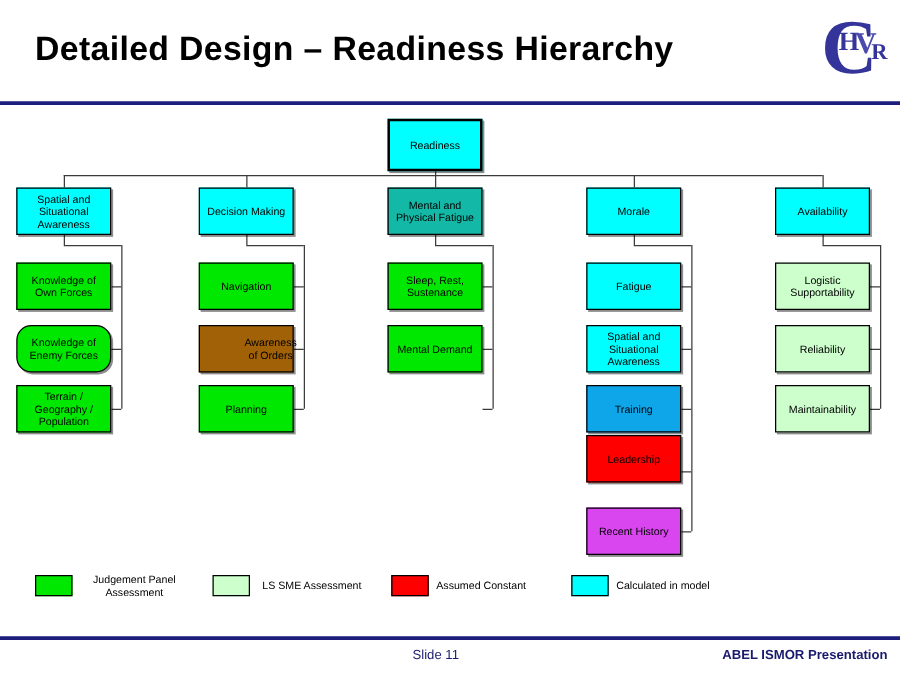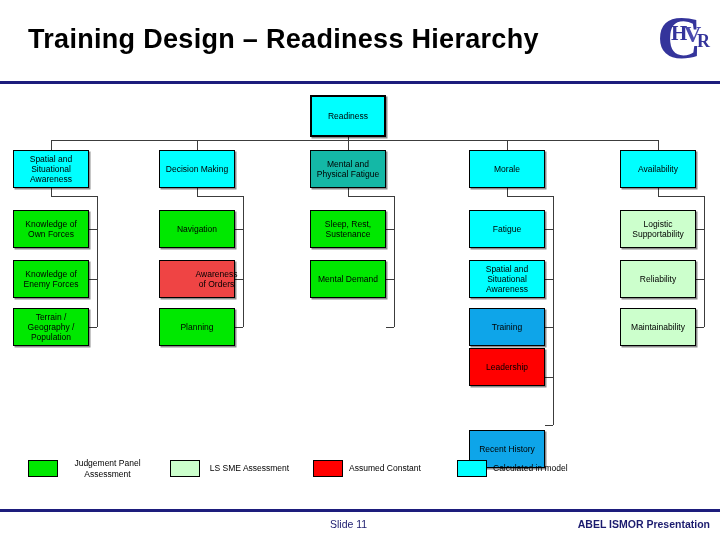--- a/index.html
+++ b/index.html
@@ -30,21 +30,21 @@
   .legend-label.single{white-space:nowrap;}
   
   .footer-slide{position:absolute;left:330px;top:518px;font-size:10.5px;color:#1b1b6e;}
   .footer-right{position:absolute;right:10px;top:518px;font-size:10.5px;font-weight:bold;color:#1b1b6e;}
 </style>
 </head>
 <body>
 
 <div class="slide">
 
-  <div class="title">Training Design – Readiness Hierarchy</div>
+  <div class="title">Detailed Design – Readiness Hierarchy</div>
   <svg class="logo" viewBox="0 0 60 70">
     <text x="1" y="56" font-family="Liberation Serif,serif" font-size="62" font-weight="bold" fill="#34349b">C</text>
     <text x="15" y="38" font-family="Liberation Serif,serif" font-size="21" font-weight="bold" fill="#34349b">H</text>
     <text x="28" y="40" font-family="Liberation Serif,serif" font-size="24" font-weight="bold" fill="#4a4aae">V</text>
     <text x="41" y="45" font-family="Liberation Serif,serif" font-size="18" font-weight="bold" fill="#34349b">R</text>
   </svg>
   <div class="rule rule-top"></div>
 
   <div class="line v" style="left:348px;top:125px;height:15px"></div>
   <div class="line h" style="left:51px;top:140px;width:607px"></div>
@@ -107,31 +107,31 @@
   <div class="node row r1 c4" style="background-color: rgb(0, 255, 255);">
       <span>Morale</span>
     </div>
   <div class="node row r1 c5" style="background-color: rgb(0, 255, 255);">
       <span>Availability</span>
     </div>
 
   <div class="node row r2 c1" style="background-color: rgb(0, 232, 0);">
       <span>Knowledge of Own Forces</span>
     </div>
-  <div class="node row r3 c1" style="background-color: rgb(0, 232, 0);">
+  <div class="node row r3 c1" style="background-color: rgb(0, 232, 0); border-radius: 12px;">
       <span>Knowledge of Enemy Forces</span>
     </div>
   <div class="node row r4 c1" style="background-color: rgb(0, 232, 0);">
       <span>Terrain / Geography / Population</span>
     </div>
 
   <div class="node row r2 c2" style="background-color: rgb(0, 232, 0);">
       <span>Navigation</span>
     </div>
-  <div class="node row r3 c2" style="background-color: #ef4444; padding-left: 41px;">
+  <div class="node row r3 c2" style="background-color: #a16207; padding-left: 41px;">
       <span>Awareness of Orders</span>
     </div>
   <div class="node row r4 c2" style="background-color: rgb(0, 232, 0);">
       <span>Planning</span>
     </div>
 
   <div class="node row r2 c3" style="background-color: rgb(0, 232, 0);">
       <span>Sleep, Rest, Sustenance</span>
     </div>
   <div class="node row r3 c3" style="background-color: rgb(0, 232, 0);">
@@ -143,21 +143,21 @@
     </div>
   <div class="node row r3 c4" style="background-color: rgb(0, 255, 255);">
       <span>Spatial and Situational Awareness</span>
     </div>
   <div class="node row r4 c4" style="background-color: #0ea5e9;">
       <span>Training</span>
     </div>
   <div class="node row r5 c4" style="background-color: rgb(255, 0, 0);">
       <span>Leadership</span>
     </div>
-  <div class="node row r6 c4" style="background-color: #0ea5e9; margin-top: 24px;">
+  <div class="node row r6 c4" style="background-color: #d946ef;">
       <span>Recent History</span>
     </div>
 
   <div class="node row r2 c5" style="background-color: rgb(204, 255, 204);">
       <span>Logistic Supportability</span>
     </div>
   <div class="node row r3 c5" style="background-color: rgb(204, 255, 204);">
       <span>Reliability</span>
     </div>
   <div class="node row r4 c5" style="background-color: rgb(204, 255, 204);">

